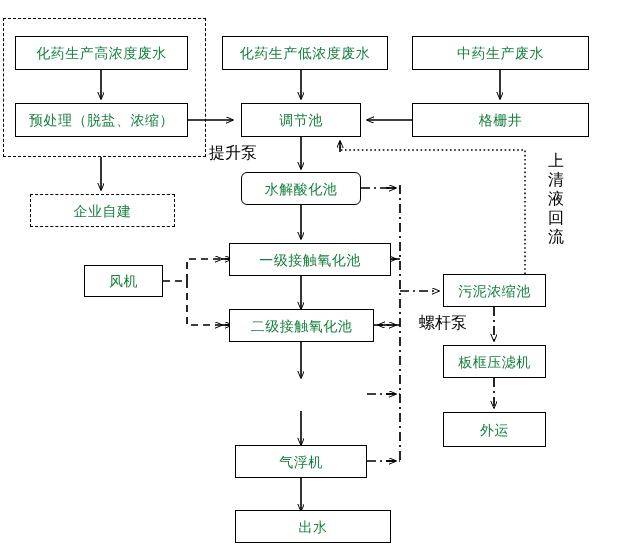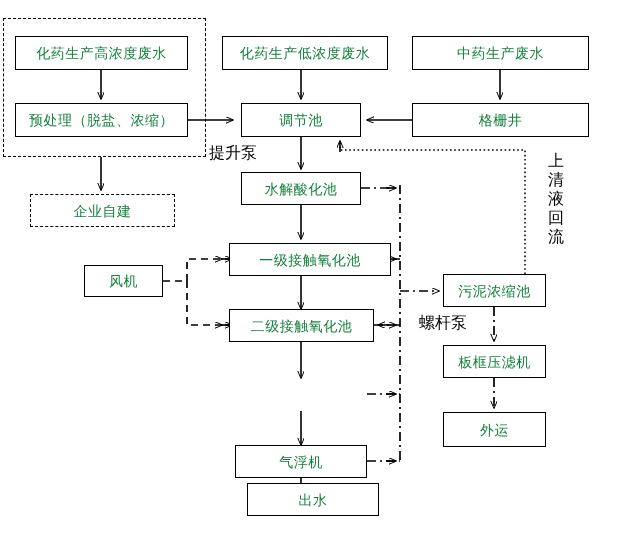--- a/index.html
+++ b/index.html
@@ -155,32 +155,32 @@
   <div class="node" style="left:15px; top:103px; width:173px; height:34px;">预处理（脱盐、浓缩）</div>
 
   <div class="node" style="left:222px; top:36px; width:166px; height:34px;">化药生产低浓度废水</div>
 
   <div class="node" style="left:412px; top:36px; width:177px; height:34px;">中药生产废水</div>
 
   <div class="node" style="left:412px; top:103px; width:177px; height:34px;">格栅井</div>
 
   <div class="node" style="left:241px; top:103px; width:120px; height:34px;">调节池</div>
 
-  <div class="node" style="left:241px; top:172px; width:120px; height:33px;">水解酸化池</div>
+  <div class="node" style="left:241px; top:172px; width:120px; height:33px;border-radius:6px;">水解酸化池</div>
 
   <div class="node" style="left:229px; top:243px; width:162px; height:33px;">一级接触氧化池</div>
 
   <div class="node" style="left:229px; top:309px; width:145px; height:33px;">二级接触氧化池</div>
 
   <div class="node" style="left:84px; top:265px; width:79px; height:32px;">风机</div>
 
 
   <div class="node" style="left:235px; top:445px; width:132px; height:33px;">气浮机</div>
 
-  <div class="node" style="left:235px; top:483px; width:132px; height:33px;margin-left:12px;">出水</div>
+  <div class="node" style="left:235px; top:510px; width:156px; height:33px;">出水</div>
 
   <div class="node" style="left:443px; top:274px; width:103px; height:33px;">污泥浓缩池</div>
 
   <div class="node" style="left:443px; top:345px; width:103px; height:33px;">板框压滤机</div>
 
   <div class="node" style="left:443px; top:412px; width:103px; height:35px;">外运</div>
 
   <div class="label" style="left:209px; top:145px;">提升泵</div>
 
   <div class="label" style="left:419px; top:315px;">螺杆泵</div>

